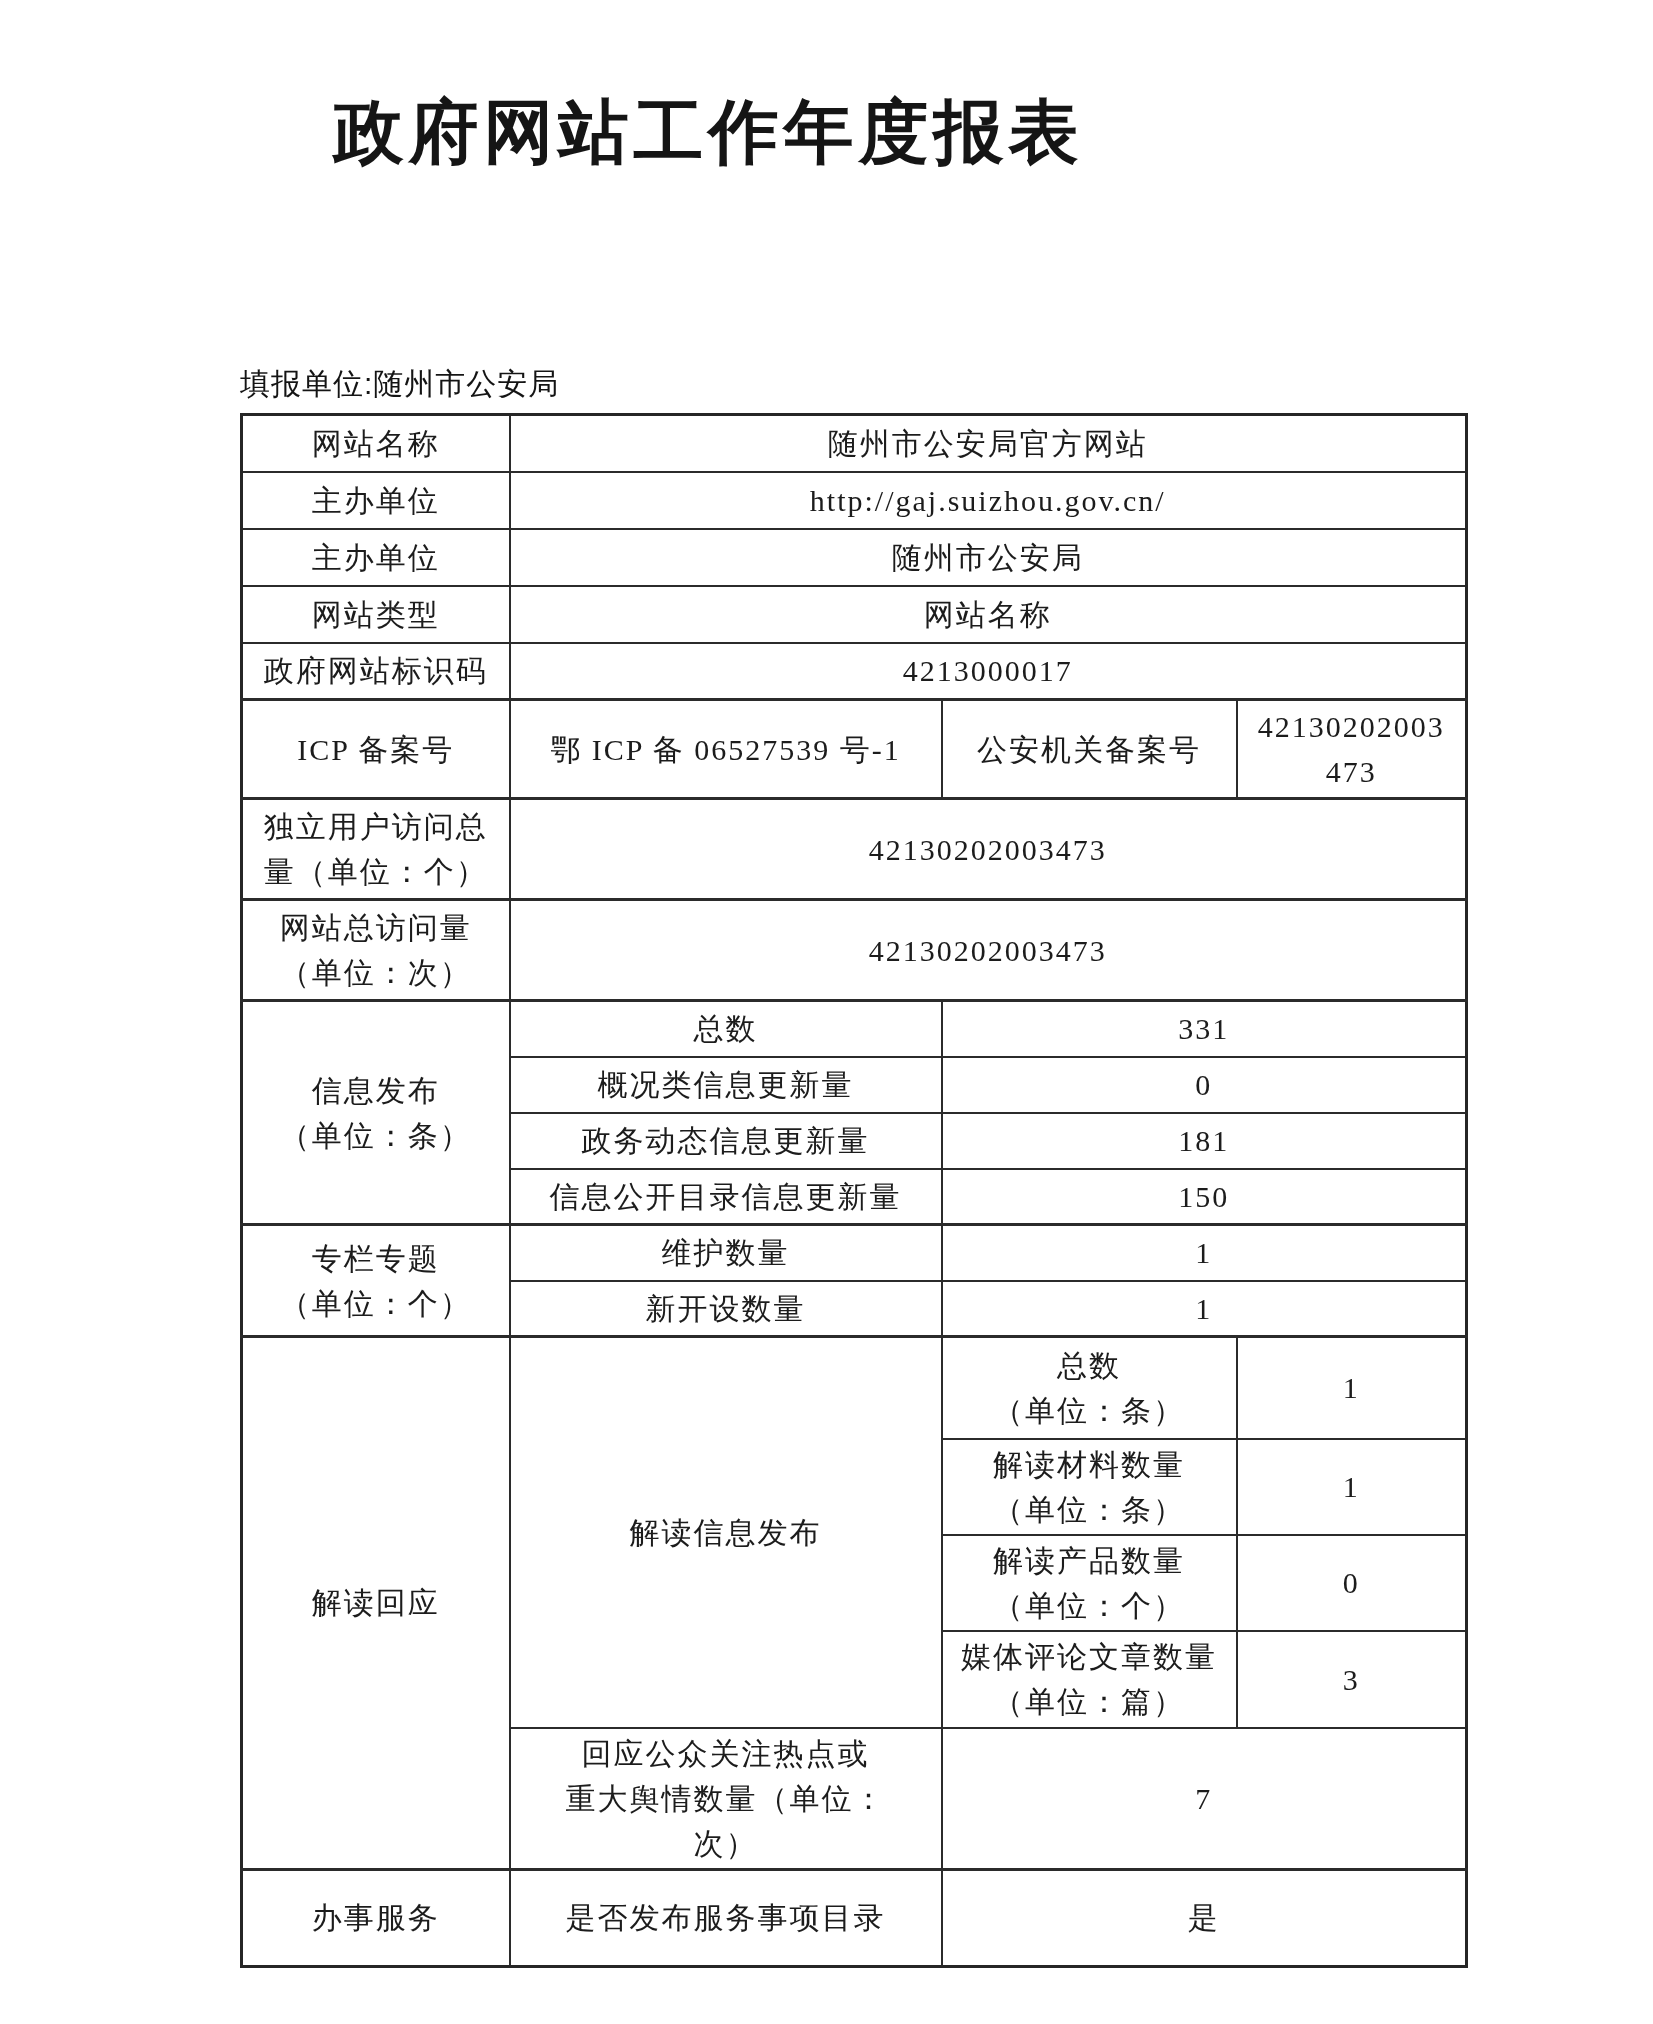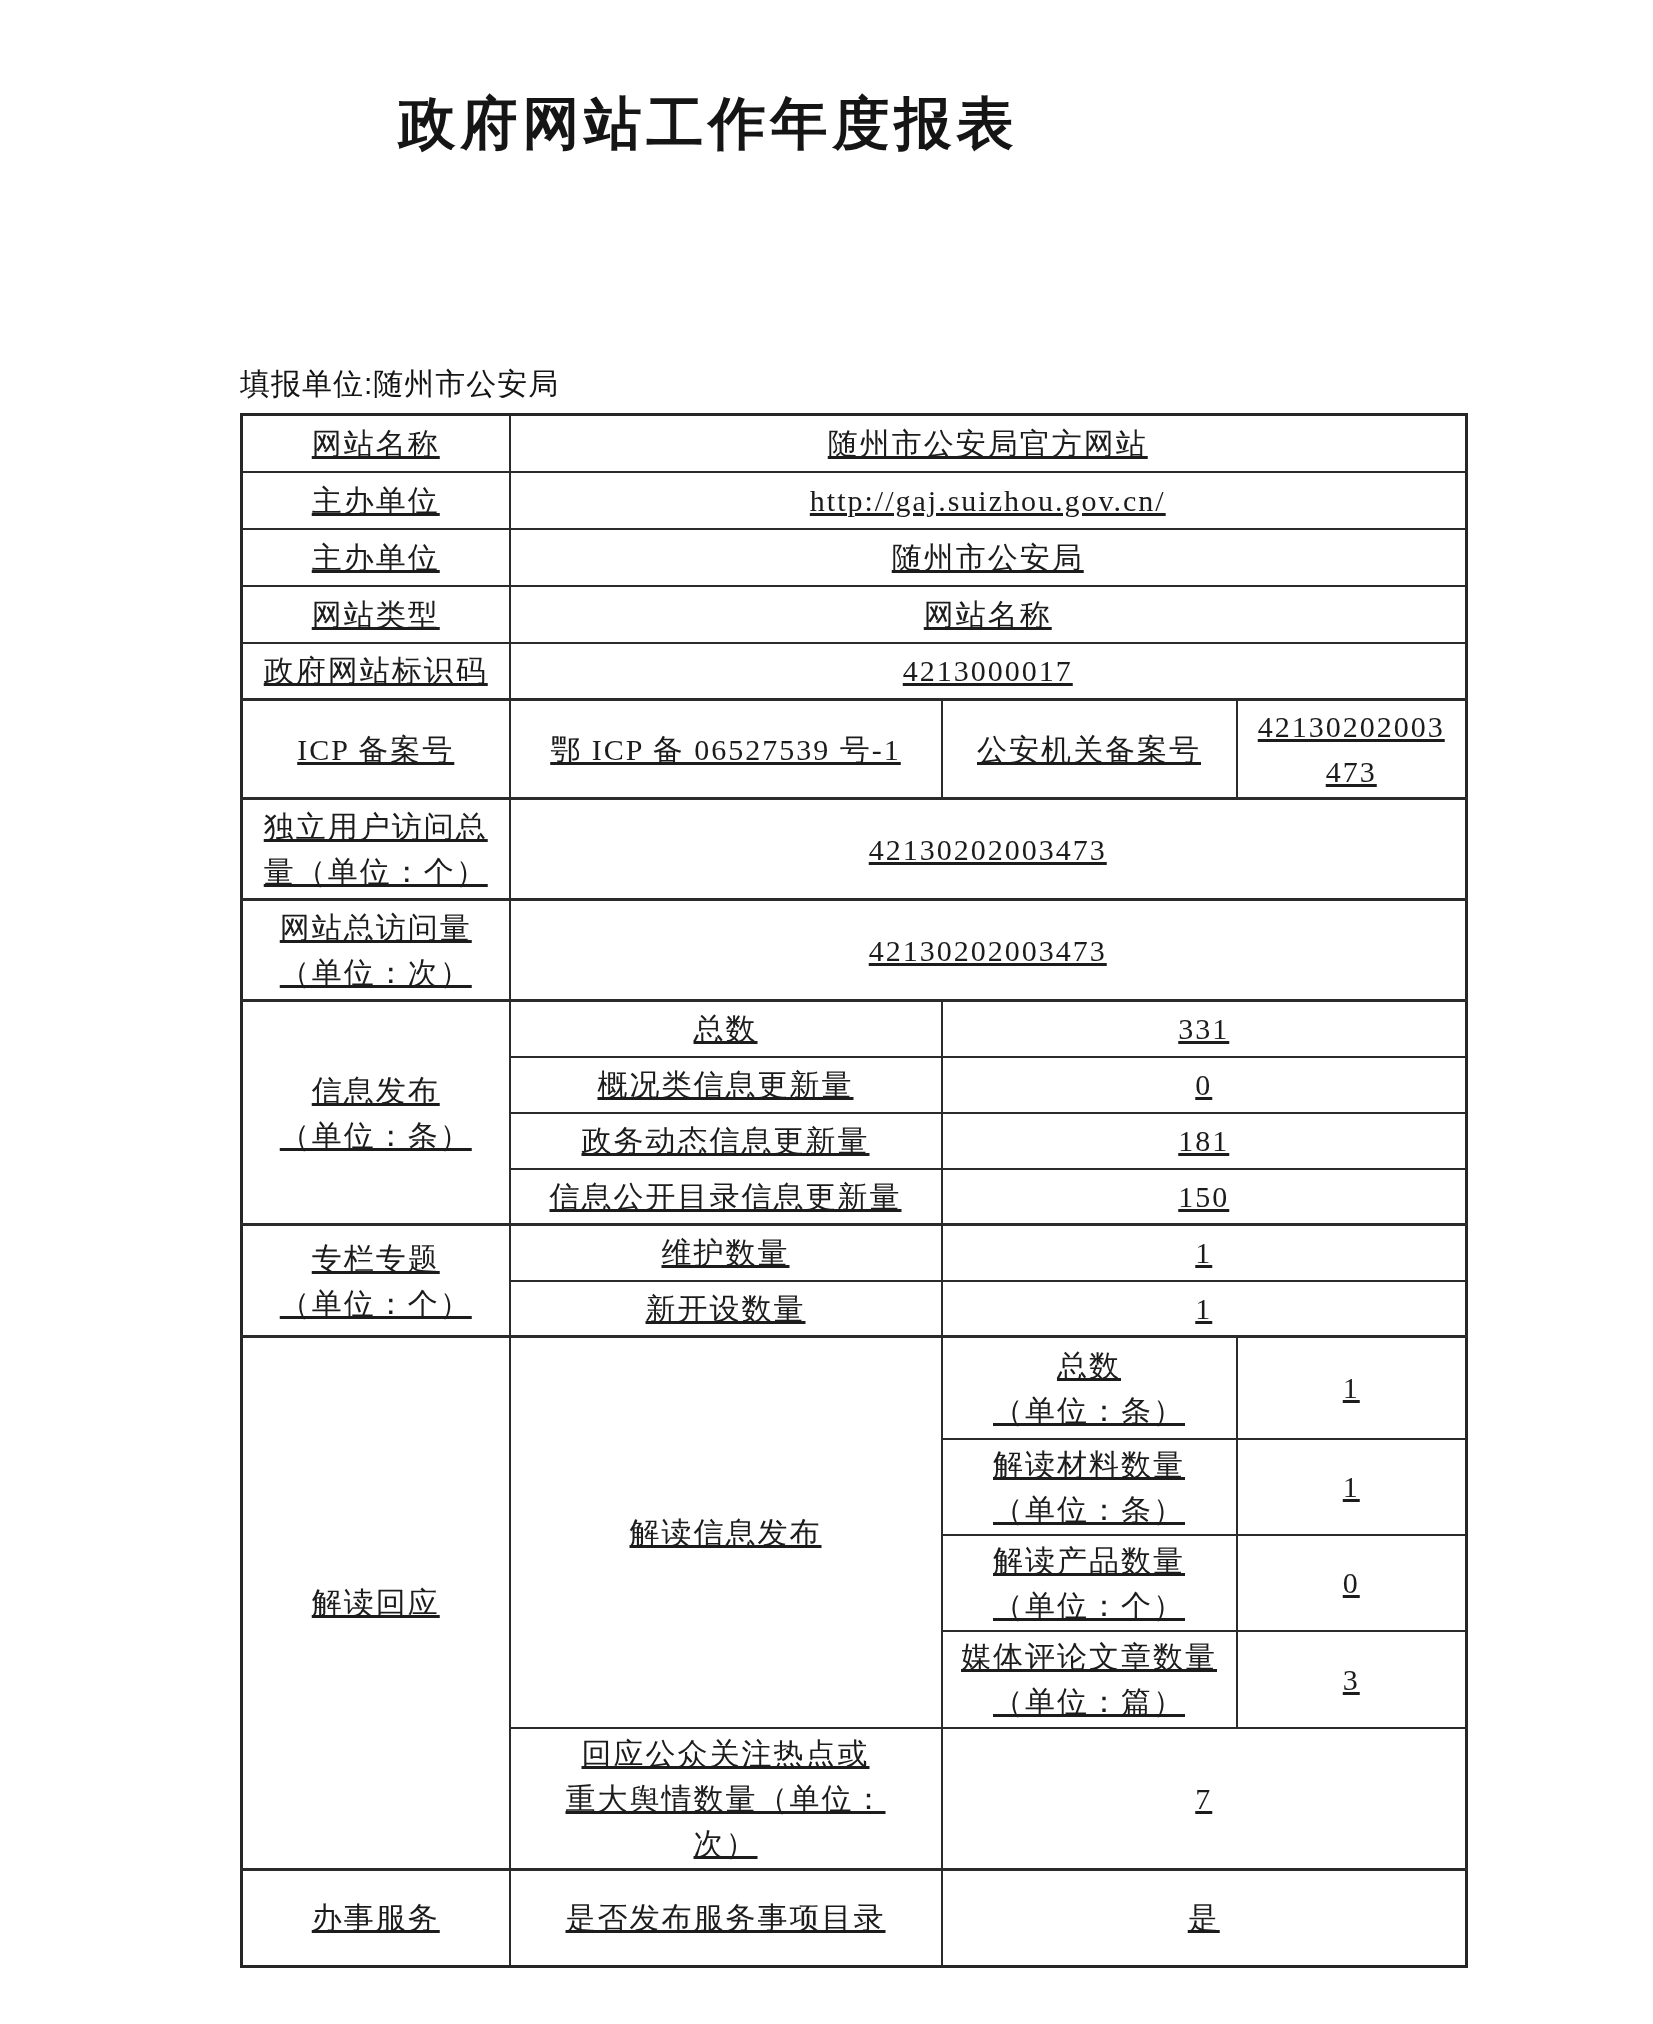--- a/index.html
+++ b/index.html
@@ -9,21 +9,21 @@
     width:1653px;height:2024px;
     background:#ffffff;
     color:#1c1c1c;
     font-family:"Liberation Serif","DejaVu Serif",serif;
     overflow:hidden;
   }
   .doc-title{
     position:absolute;top:86px;left:0;width:1417px;
     margin:0;text-align:center;
     font-family:"Liberation Sans","DejaVu Sans",sans-serif;
-    font-weight:bold;font-size:57px;letter-spacing:5px;
+    font-weight:bold;font-size:70px;letter-spacing:5px;
     color:#151515;
   }
   .doc-subtitle{
     position:absolute;top:208px;left:0;width:1653px;
     text-align:center;
     font-size:34px;letter-spacing:3px;color:#1c1c1c;
   }
   .report-unit{
     position:absolute;top:364px;left:240px;
     font-family:"Liberation Sans","DejaVu Sans",sans-serif;
@@ -37,21 +37,20 @@
     border:3px solid #262626;
     font-size:30px;letter-spacing:2px;line-height:1.5;
     color:#1c1c1c;
   }
   table.report td{
     border:2px solid #2b2b2b;
     text-align:center;vertical-align:middle;
     padding:2px 8px;
     white-space:pre-line;
     overflow:hidden;
-    text-decoration:underline;
   }
   tr.sect td{border-top-width:3px;}
   td.svc-label{vertical-align:bottom;padding-bottom:16px;}
 </style>
 </head>
 <body>
 
 <div class="page">
 
   <h1 class="doc-title">政府网站工作年度报表</h1>

